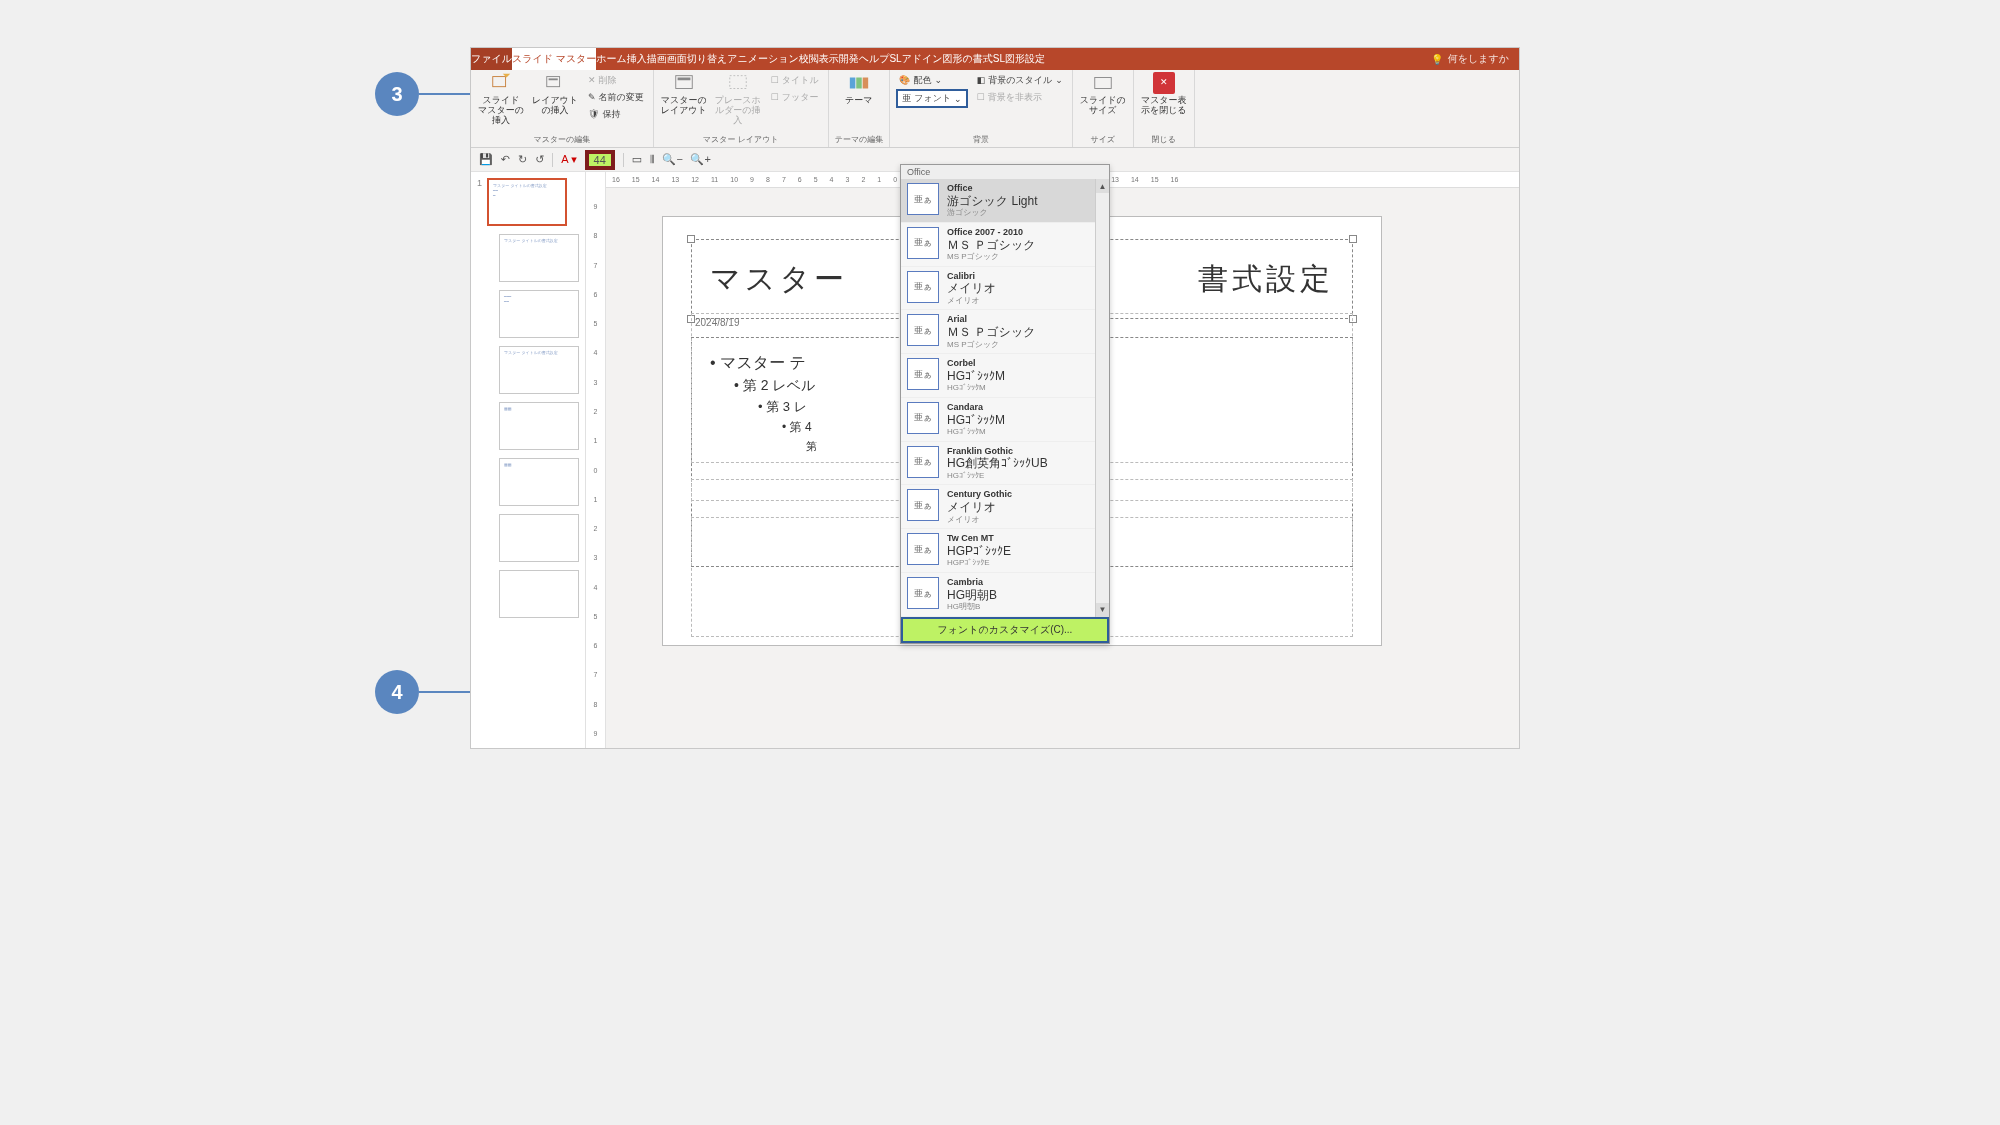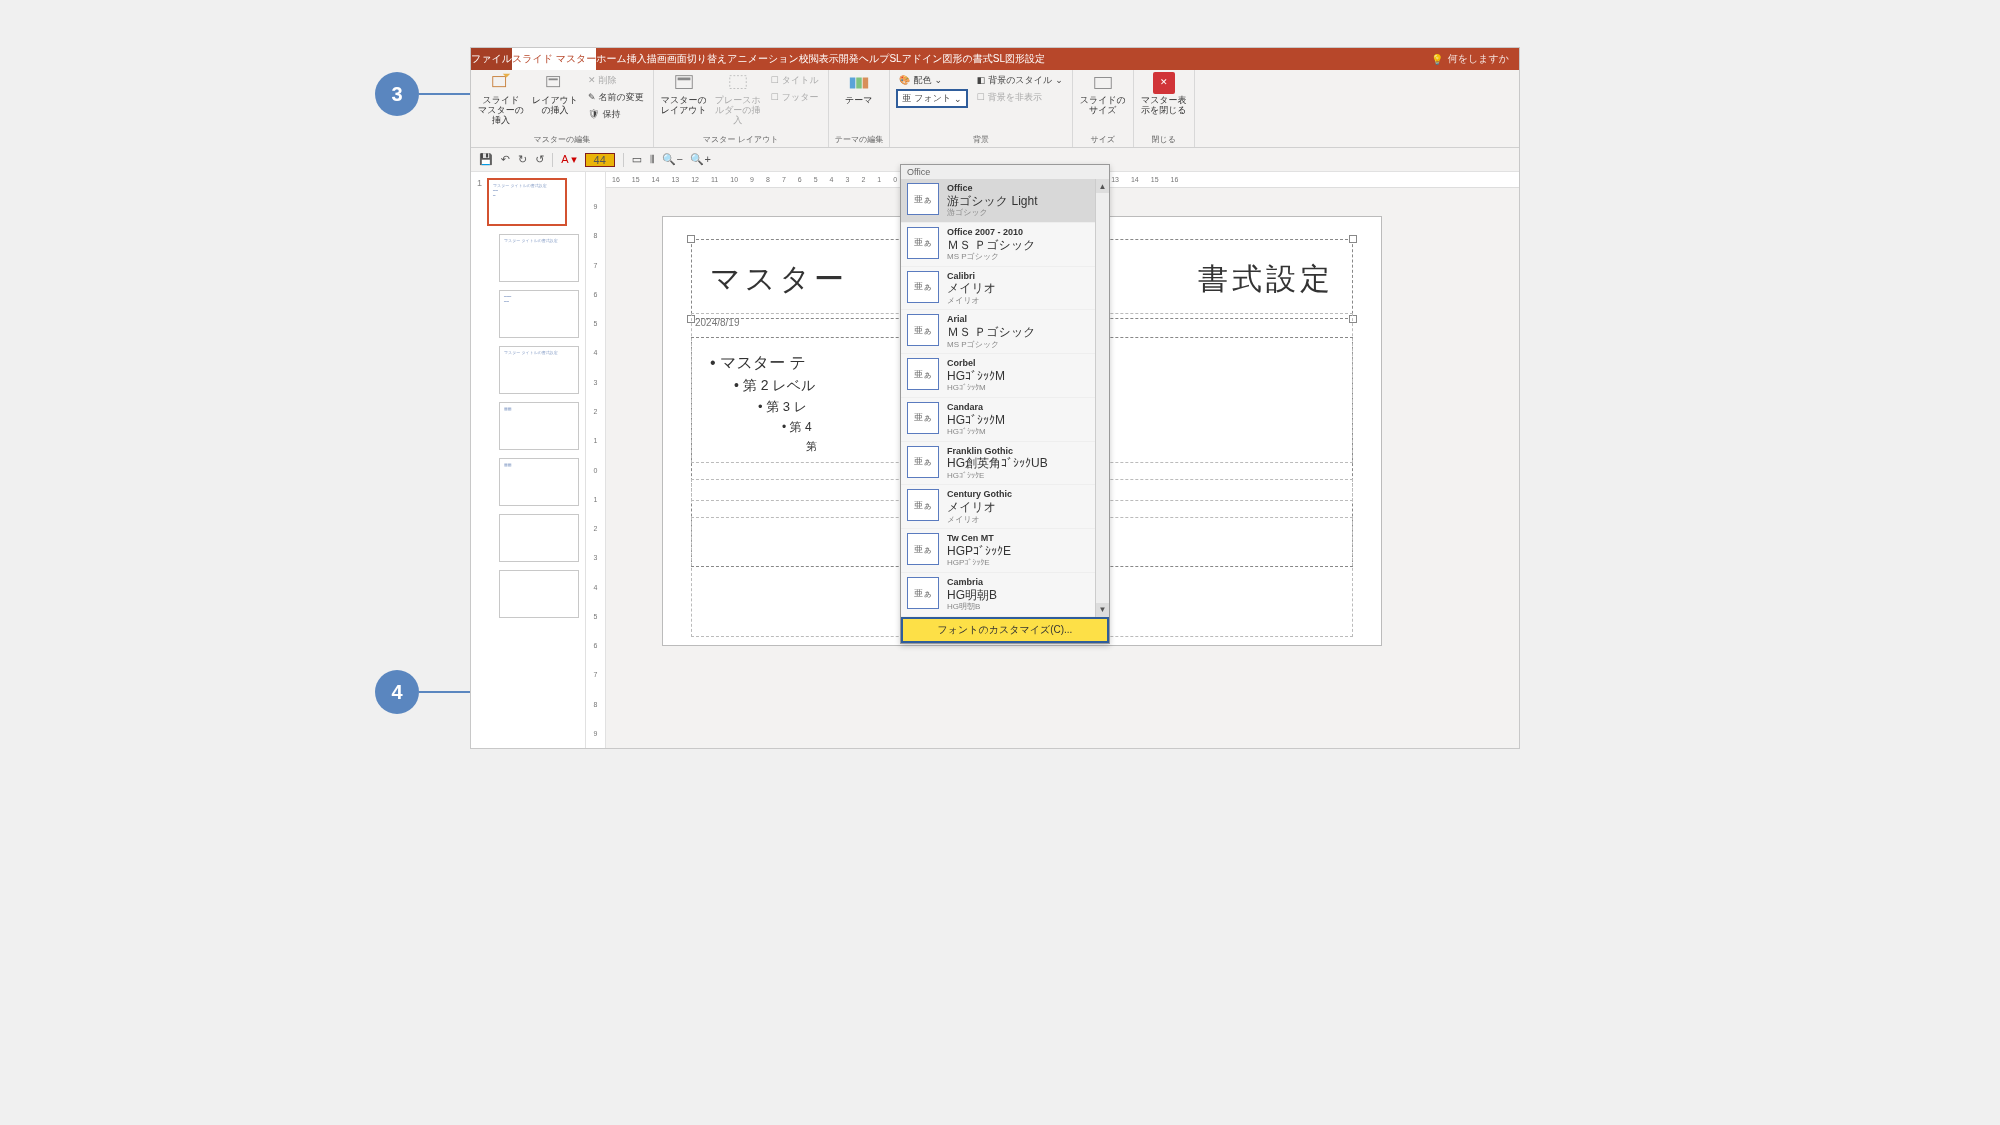--- a/index.html
+++ b/index.html
@@ -25,21 +25,21 @@
   .mini-stack { display:flex; flex-direction:column; gap:1px;}
   .mini-btn { display:flex; align-items:center; gap:3px; padding:0 3px; cursor:pointer; color:#444; white-space:nowrap; height:16px;}
   .mini-btn.disabled { color:#aaa; }
   .ic svg { width:100%; height:100%; }
   .font-btn { border:2px solid #2f5d9b; padding:1px 4px; display:flex; align-items:center; gap:3px; background:#fff; color:#444; }
   .close-master .ic { background:#d13438; border-radius:2px; color:#fff; }
 
   
   .qat { display:flex; align-items:center; height:24px; background:#f3f2f1; border-bottom:1px solid #e1e1e1; padding:0 8px; gap:8px; font-size:11px; color:#555;}
   .qat .sep { width:1px; height:14px; background:#ccc;}
-  .qat .sz { border:1px solid #7f1d1d; padding:0 4px; min-width:30px; text-align:center; background:#eab308;}
+  .qat .sz { border:4px solid #7f1d1d; padding:0 4px; min-width:30px; text-align:center; background:#bef264;}
 
   
   .ws { display:flex; height: calc(100% - 22px - 78px - 24px); }
   .thumbs { width:115px; background:#fff; border-right:1px solid #e1e1e1; padding:6px; overflow:hidden;}
   .th-wrap { display:flex; gap:4px; margin-bottom:8px;}
   .th-num { font-size:9px; color:#888; width:6px;}
   .th { width:80px; height:48px; border:1px solid #c8c8c8; background:#fff; font-size:4px; color:#8aa0c8; padding:4px; line-height:1.2;}
   .th.sel { border:2px solid #d35230; }
   .th.indent { margin-left:12px;}
   .ruler-col { width:20px; background:#fff; border-right:1px solid #e1e1e1; position:relative; }
@@ -69,21 +69,21 @@
   .dd-item { display:flex; gap:8px; padding:4px 6px; border-bottom:1px solid #eee; cursor:pointer;}
   .dd-item.sel { background:#d8d8d8; }
   .dd-thumb { width:32px; height:32px; border:1px solid #5a7bbf; background:#fff; display:flex; align-items:center; justify-content:center; font-size:9px; color:#666;}
   .dd-txt { display:flex; flex-direction:column; line-height:1.2;}
   .dd-n1 { font-size:9px; color:#333; font-weight:bold;}
   .dd-n2 { font-size:12px; color:#333;}
   .dd-n3 { font-size:8px; color:#888;}
   .dd-scrollbar { position:absolute; right:0; top:0; bottom:0; width:14px; background:#eee; border-left:1px solid #ccc; display:flex; flex-direction:column;}
   .dd-scrollbar .arr{height:14px;display:flex;align-items:center;justify-content:center;font-size:8px;color:#555;background:#ddd;}
   .dd-scrollbar .track{flex:1;}
-  .dd-cust { border:2px solid #2f5d9b; background:#fde047; text-align:center; padding:4px; font-size:10px; cursor:pointer;}
+  .dd-cust { border:2px solid #2f5d9b; background:#bef264; text-align:center; padding:4px; font-size:10px; cursor:pointer;}
 
   
   .badge { position:absolute; width:44px;height:44px;border-radius:50%; background:#5a86bf; color:#fff; display:flex; align-items:center; justify-content:center; font-size:20px; font-weight:bold;}
   .b3 { left:125px; top:72px;}
   .b4 { left:125px; top:670px;}
   .lead { position:absolute; height:2px; background:#5a86bf;}
   .l3 { left:169px; top:93px; width:508px;}
   .l4 { left:169px; top:691px; width:482px;}
   .dot { position:absolute; width:8px;height:8px;border-radius:50%;background:#5a86bf;}
   .d3 { left:673px; top:89px;}

